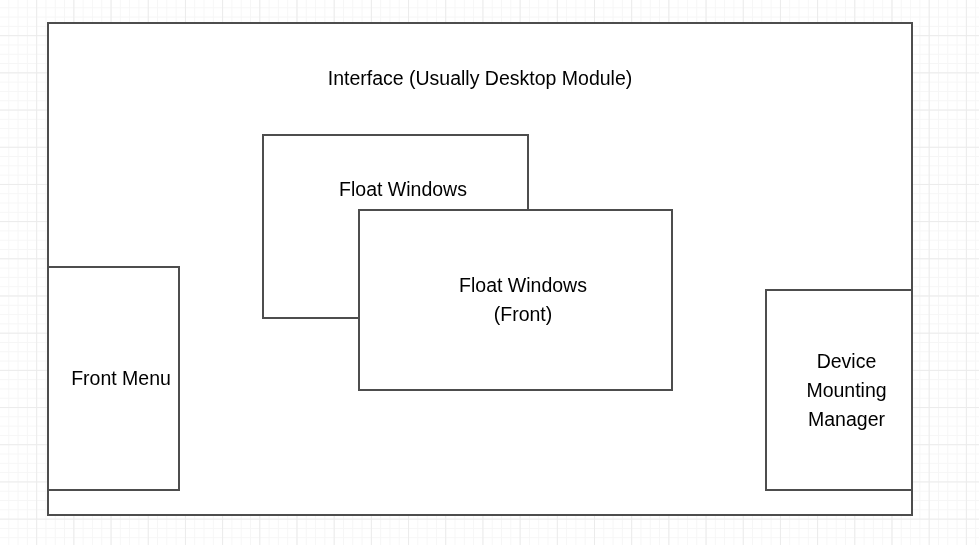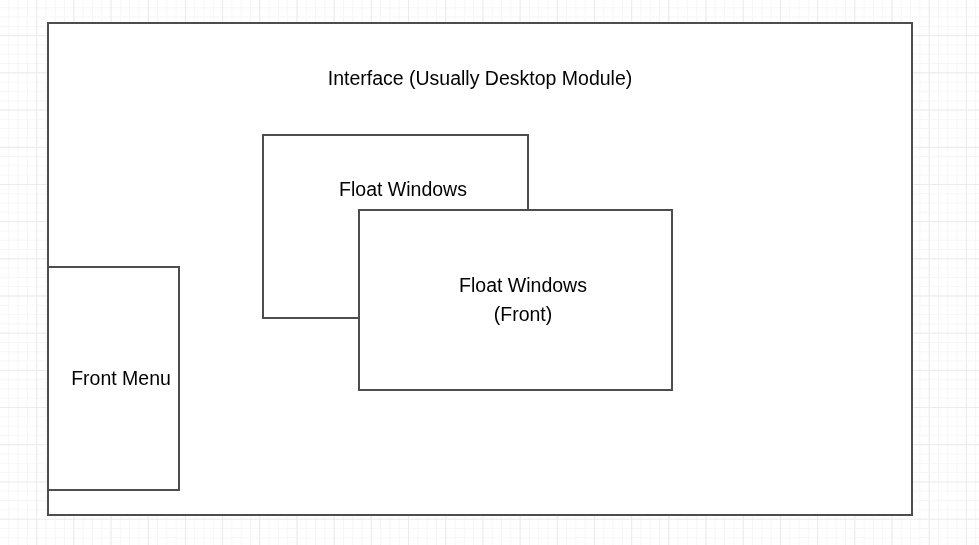--- a/index.html
+++ b/index.html
@@ -136,15 +136,20 @@
   <div class="box" id="float-back-box">
     <span>Float Windows
 (Back)</span>
   </div>
 
   <div class="box" id="float-front-box">
     <span>Float Windows
 (Front)</span>
   </div>
 
+  <div class="box" id="device-manager-box">
+    <span>Device
+Mounting
+Manager</span>
+  </div>
 
 
 </div>
 
 </body></html>

